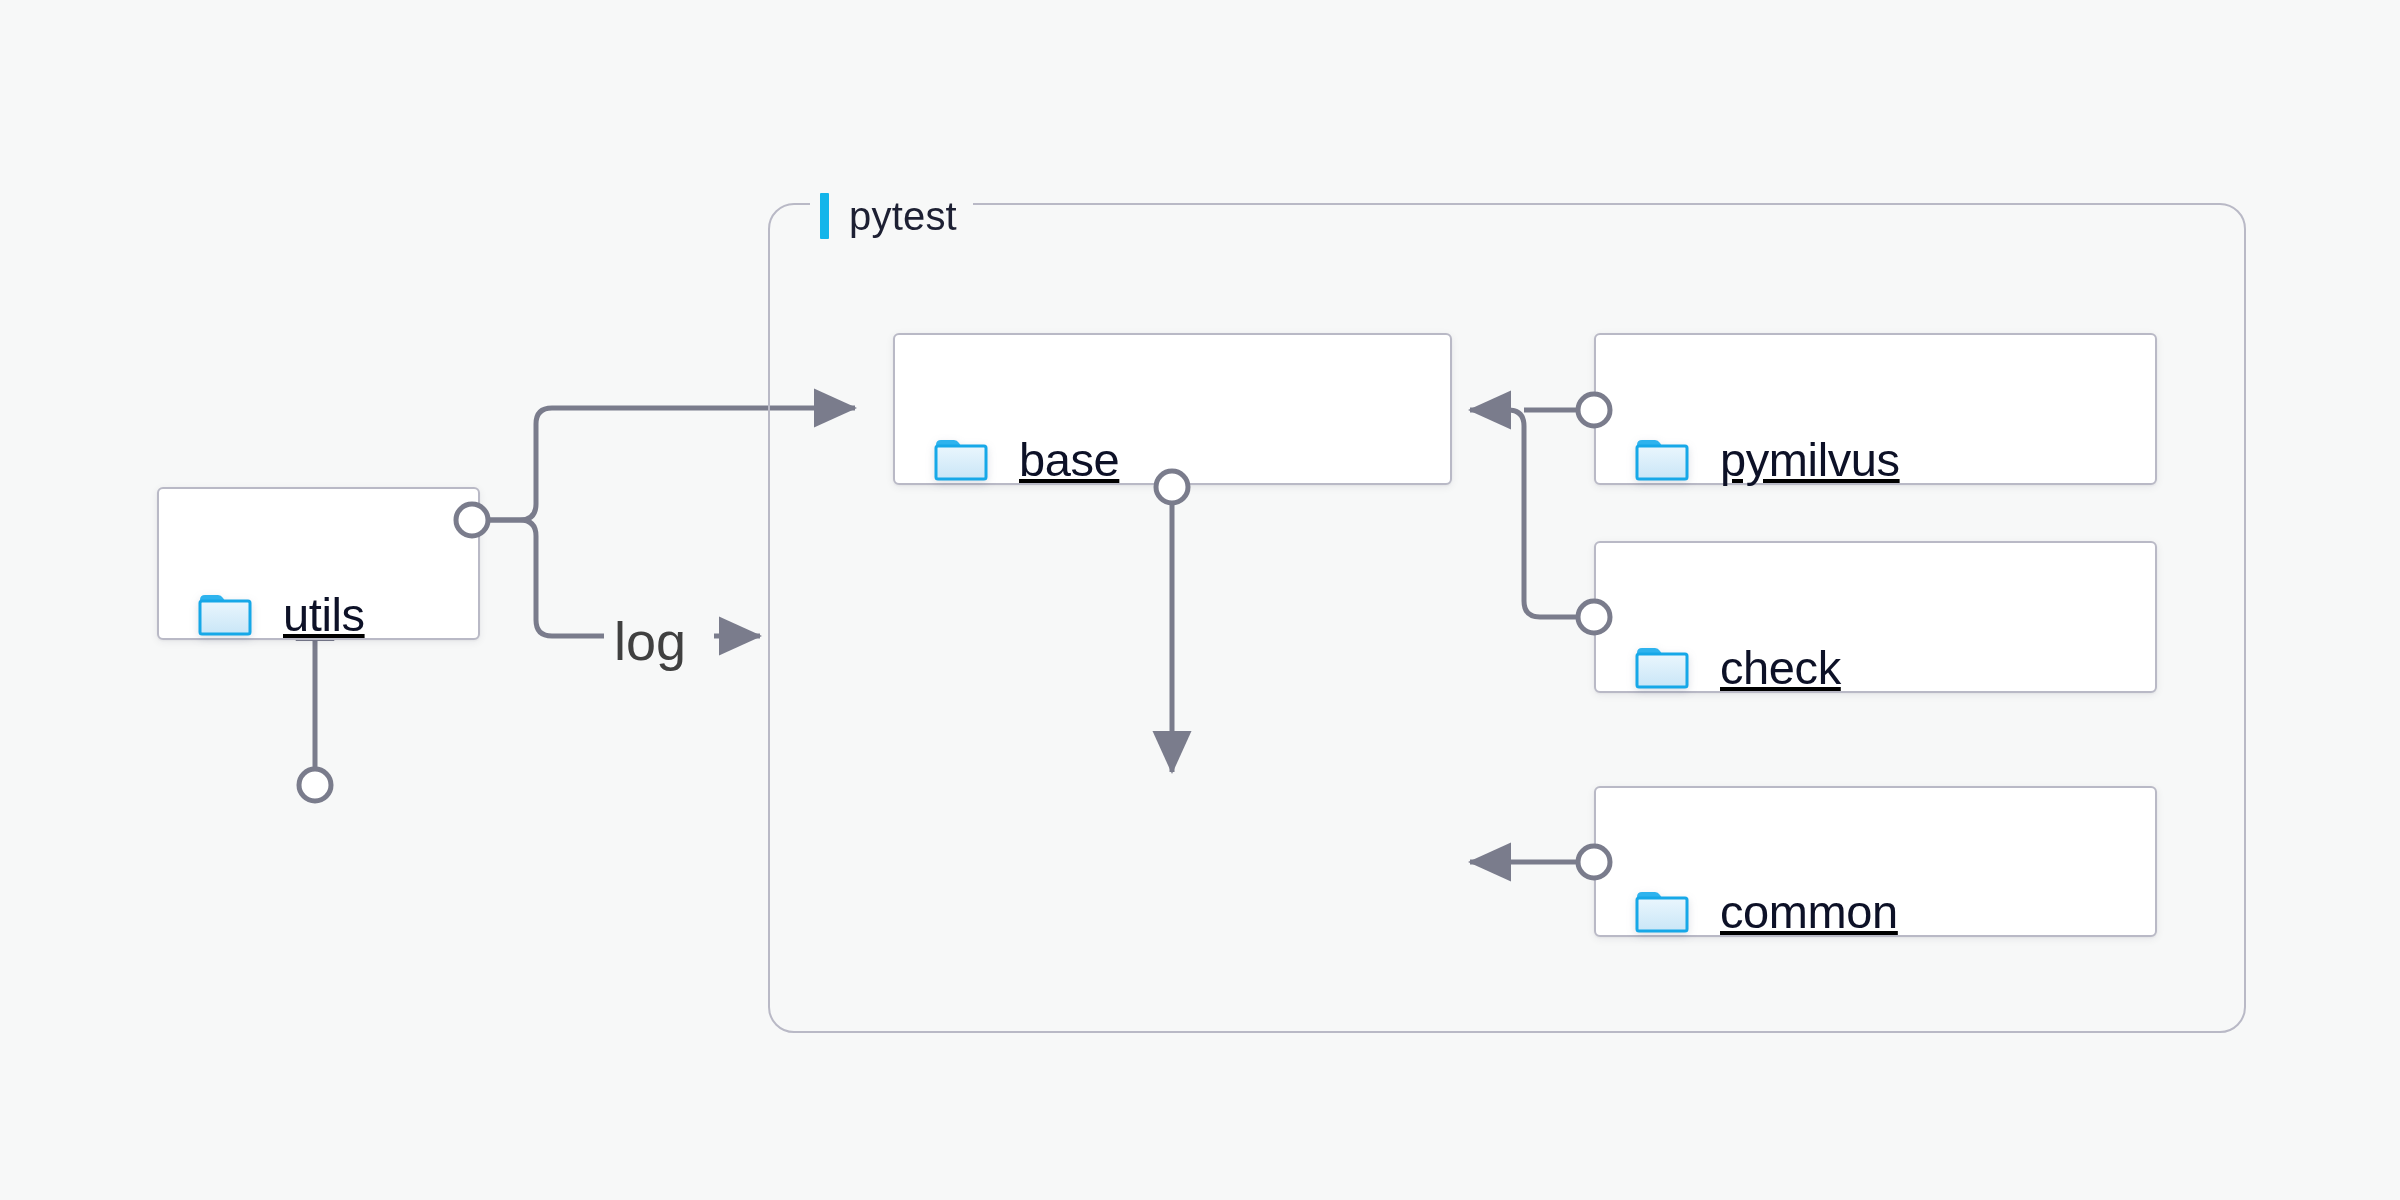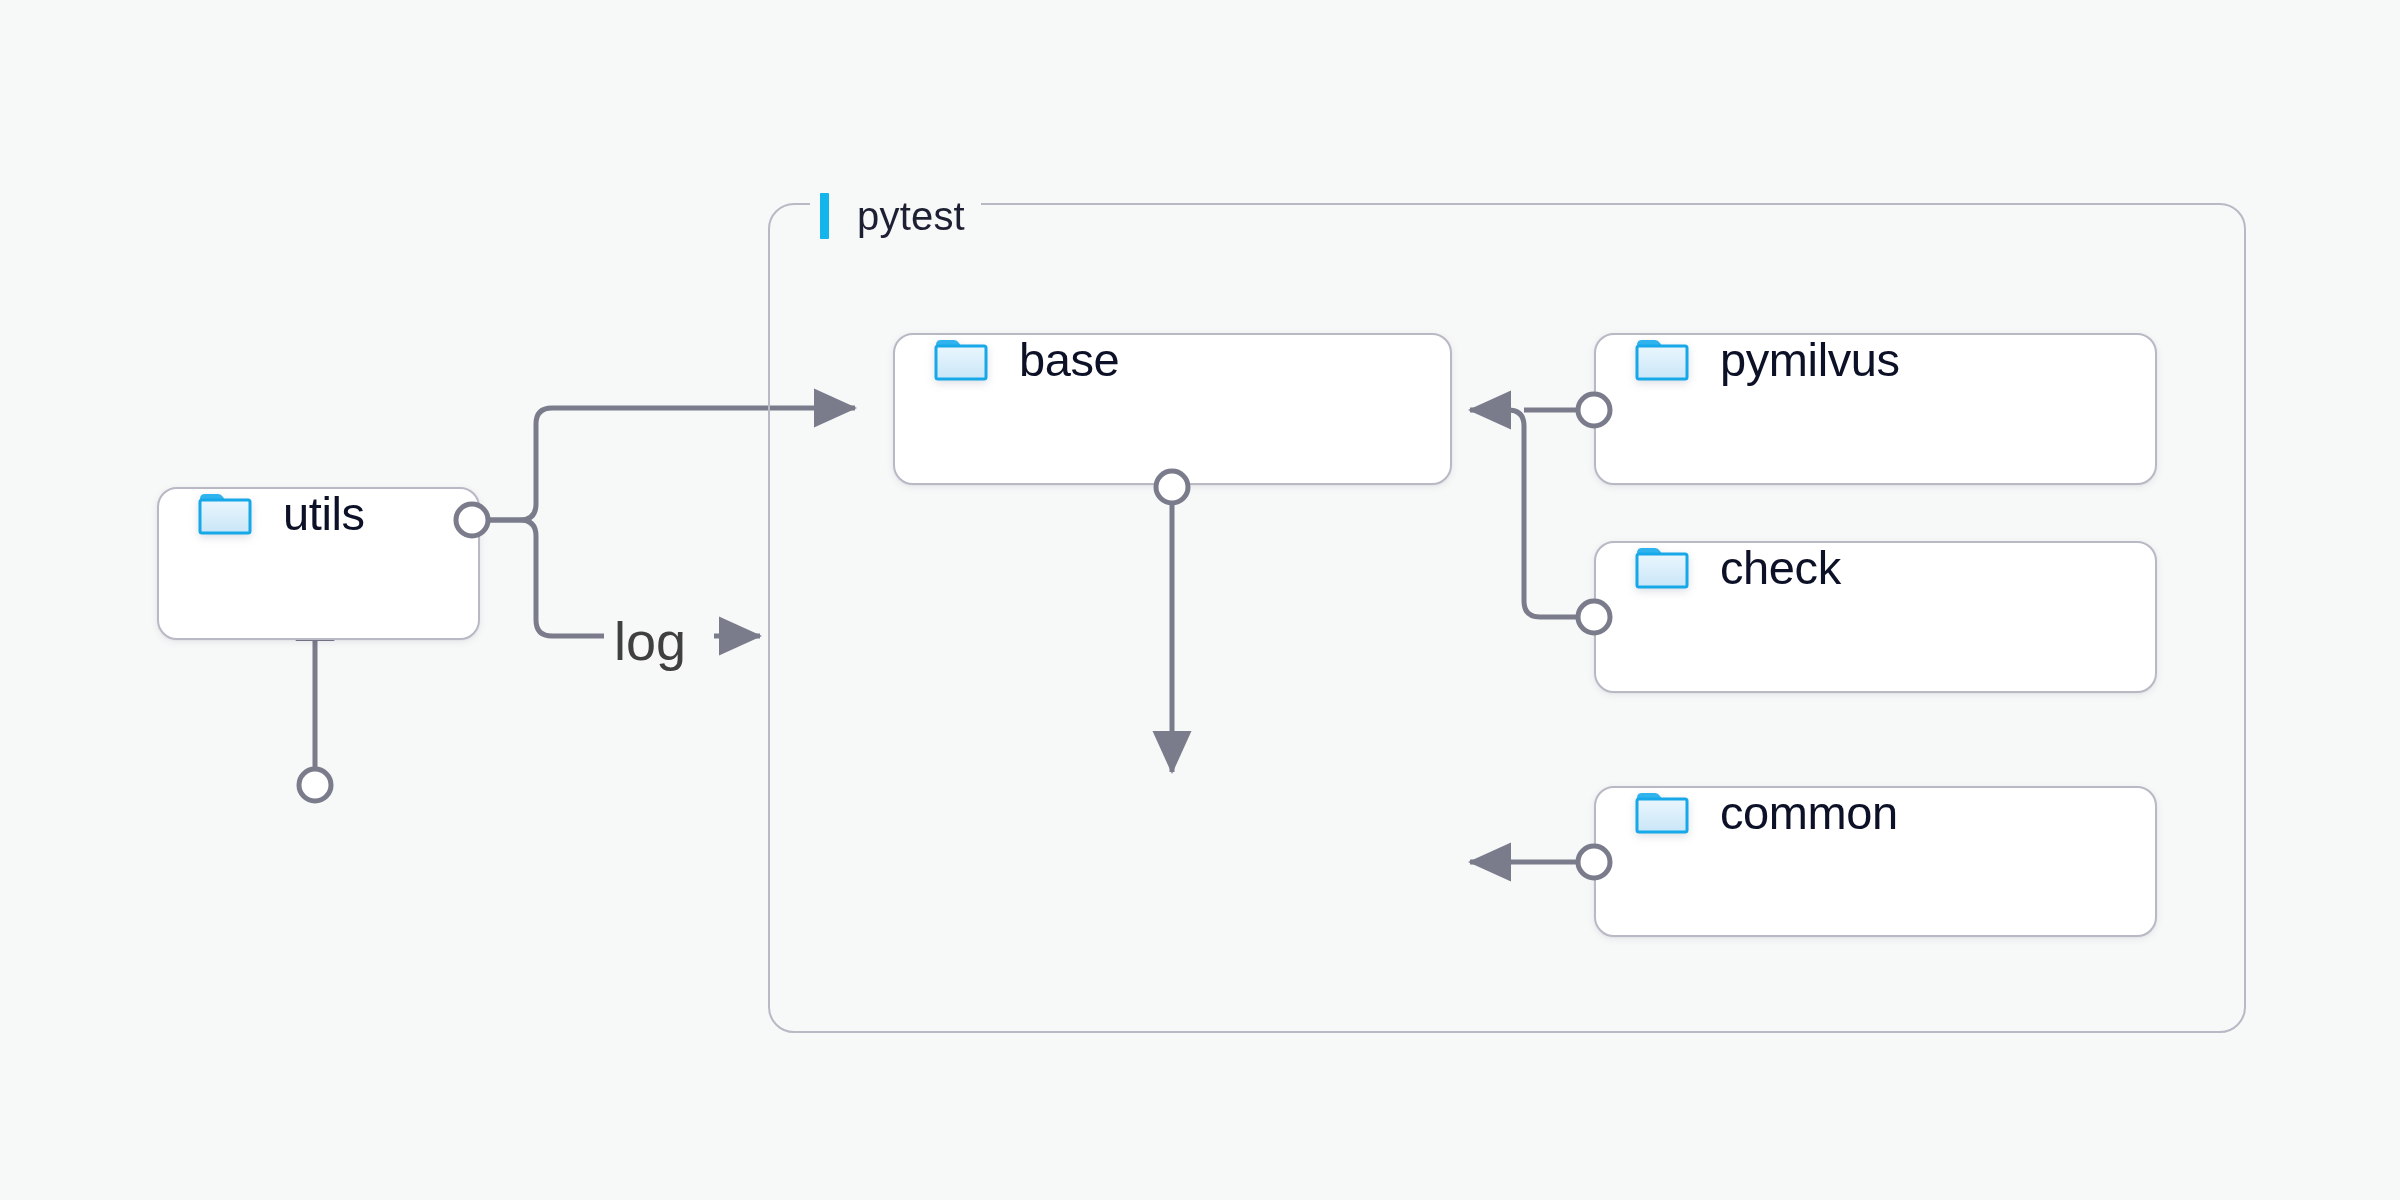--- a/index.html
+++ b/index.html
@@ -41,21 +41,21 @@
     border: 2px solid #b9b9c6;
     border-radius: 26px;
     background: transparent;
     box-sizing: border-box;
     z-index: 2;
   }
   .group-label {
     position: absolute;
     display: flex;
     align-items: center;
-    gap: 28px;
+    gap: 20px;
     background: #f7f8f8;
     padding: 0 16px 0 10px;
     z-index: 4;
     height: 56px;
   }
   .group-label-bar {
     width: 9px;
     height: 46px;
     background: #13b5ea;
     border-radius: 1px;
@@ -67,25 +67,26 @@
     letter-spacing: 0.2px;
     white-space: nowrap;
   }
 
   
   .node {
     position: absolute;
     box-sizing: border-box;
     background: #ffffff;
     border: 2px solid #b9b9c6;
-    border-radius: 20px;
+    border-radius: 6px;
     display: flex;
-    align-items: flex-start;
+    align-items: flex-end;
     box-shadow: 0 2px 8px rgba(30,35,60,0.07), 0 1px 2px rgba(30,35,60,0.05);
     z-index: 2;
+    text-decoration: underline;
   }
   .node-inner {
     display: flex;
     align-items: center;
     gap: 30px;
     padding-left: 38px;
   }
   .node-label {
     font-size: 47px;
     color: #0d1127;

